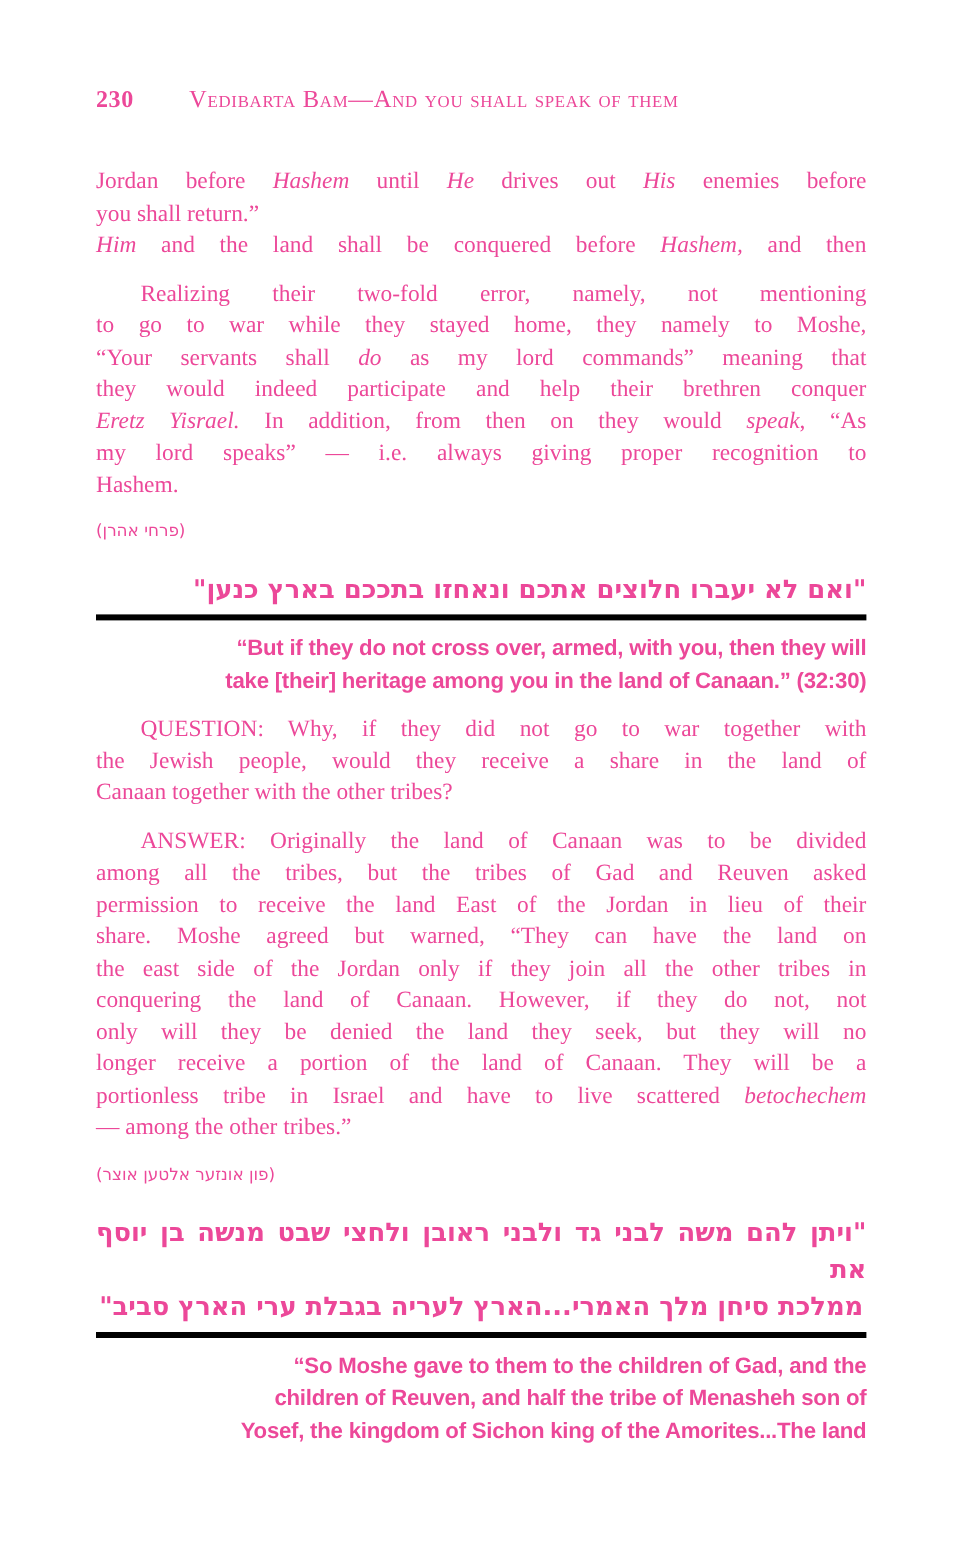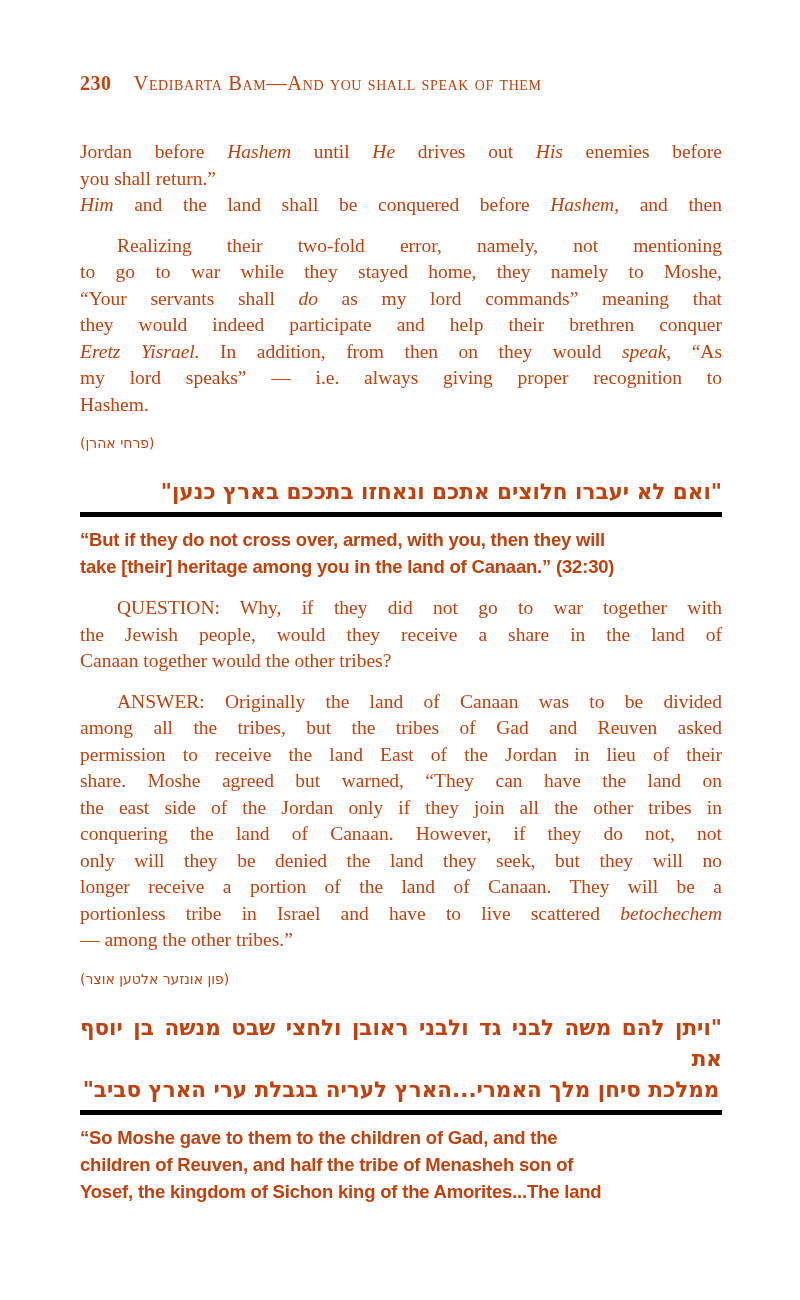--- a/index.html
+++ b/index.html
@@ -1,38 +1,38 @@
 <!DOCTYPE html>
 <html><head>
 <meta charset="utf-8">
 <style>
   html,body { margin:0; padding:0; background:#e8e8e8; }
   .page {
     position: relative;
     width: 800px; height: 1300px;
     margin: 0 auto;
     background: #ffffff;
-    color: #c2410c;
+    color: #ec4899;
     box-sizing: border-box;
     padding: 72px 78px 0 80px;
     font-family: "Liberation Serif", serif;
     overflow: hidden;
   }
   
   .running-header {
     display: flex; align-items: baseline;
     margin-bottom: 44px;
   }
   .page-number {
     font-weight: bold; font-size: 20px; letter-spacing: 0.5px;
     margin-right: 22px;
   }
   .book-title {
     font-variant: small-caps;
-    font-size: 20.5px; letter-spacing: 0.6px;
+    font-size: 20.5px; letter-spacing: 0.6px; margin-left: 24px;
   }
   
   .para { font-size: 19.5px; line-height: 26.5px; margin: 0 0 14px 0; }
   .jline { text-align: justify; text-align-last: justify; }
   .jline.last { text-align-last: left; }
   .jline.indent { text-indent: 37px; }
   .it { font-style: italic; }
   
   .citation {
     direction: rtl; text-align: left;
@@ -54,21 +54,21 @@
   
   .rule { height: 5px; background: #000; margin: 5px 0 9px 0; }
   
   .trans {
     font-family: "Liberation Sans", sans-serif;
     font-weight: bold;
     font-size: 18.5px; line-height: 27px;
     letter-spacing: -0.2px;
     margin-bottom: 15px;
   }
-  .tline { text-align: left; }
+  .tline { text-align: right; }
 </style>
 </head>
 <body>
 
 <div class="page">
 
   <div class="running-header">
     <span class="page-number">230</span>
     <span class="book-title">Vedibarta Bam—And you shall speak of them</span>
   </div>
@@ -96,21 +96,21 @@
   <div class="rule"></div>
 
   <div class="trans">
       <div class="tline">“But if they do not cross over, armed, with you, then they will</div>
       <div class="tline">take [their] heritage among you in the land of Canaan.” (32:30)</div>
     </div>
 
   <div class="para">
       <div class="jline indent"><span>QUESTION: Why, if they did not go to war together with</span></div>
       <div class="jline"><span>the Jewish people, would they receive a share in the land of</span></div>
-      <div class="jline last"><span>Canaan together would the other tribes?</span></div>
+      <div class="jline last"><span>Canaan together with the other tribes?</span></div>
     </div>
 
   <div class="para">
       <div class="jline indent"><span>ANSWER: Originally the land of Canaan was to be divided</span></div>
       <div class="jline"><span>among all the tribes, but the tribes of Gad and Reuven asked</span></div>
       <div class="jline"><span>permission to receive the land East of the Jordan in lieu of their</span></div>
       <div class="jline"><span>share. Moshe agreed but warned, “They can have the land on</span></div>
       <div class="jline"><span>the east side of the Jordan only if they join all the other tribes in</span></div>
       <div class="jline"><span>conquering the land of Canaan. However, if they do not, not</span></div>
       <div class="jline"><span>only will they be denied the land they seek, but they will no</span></div>

